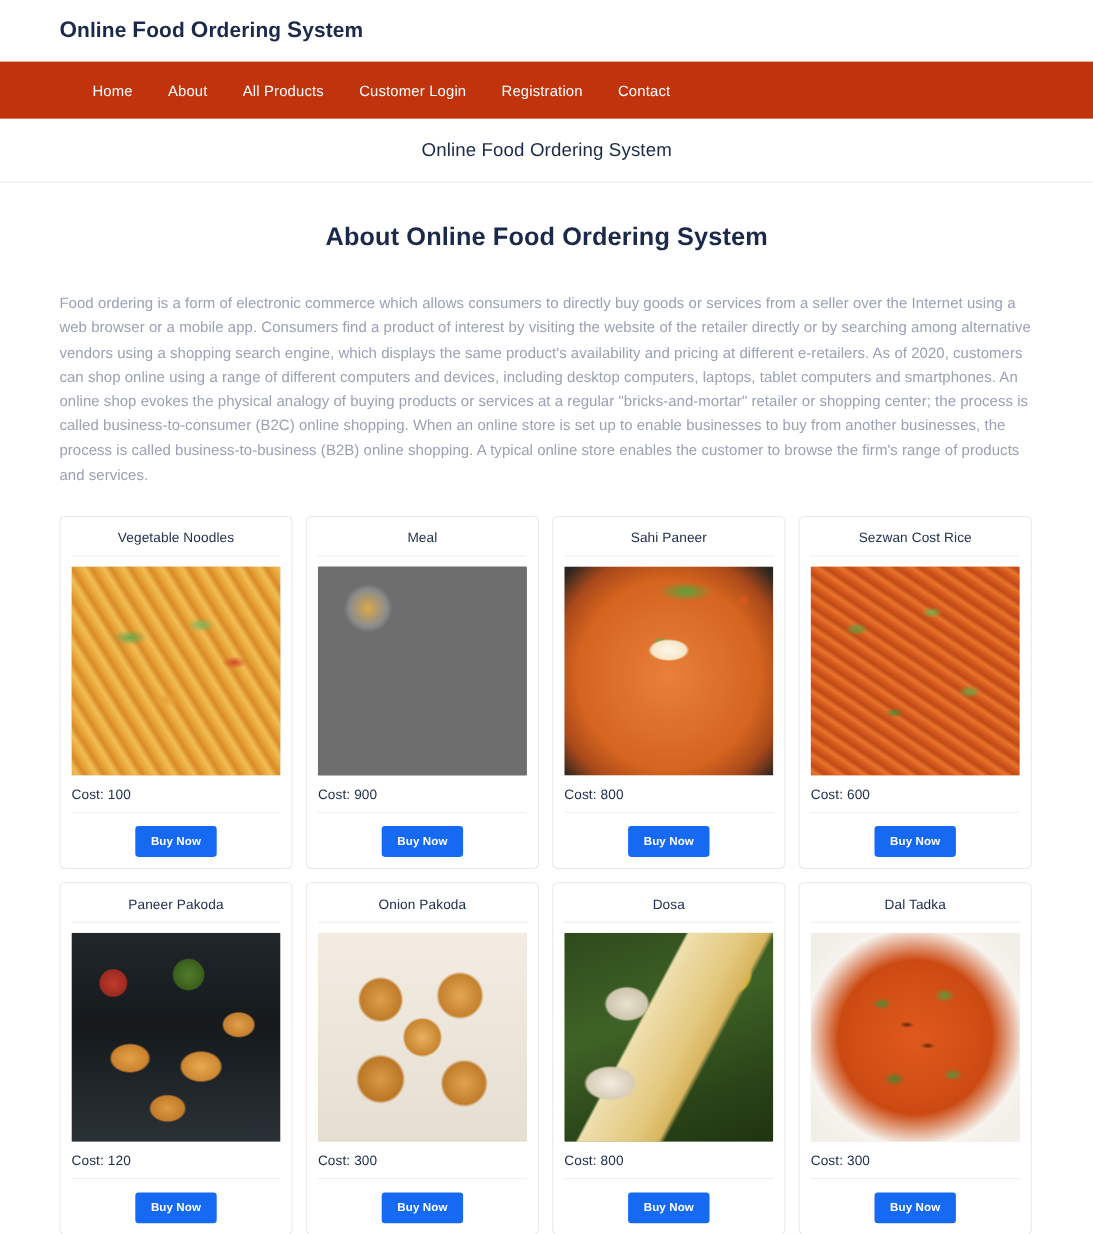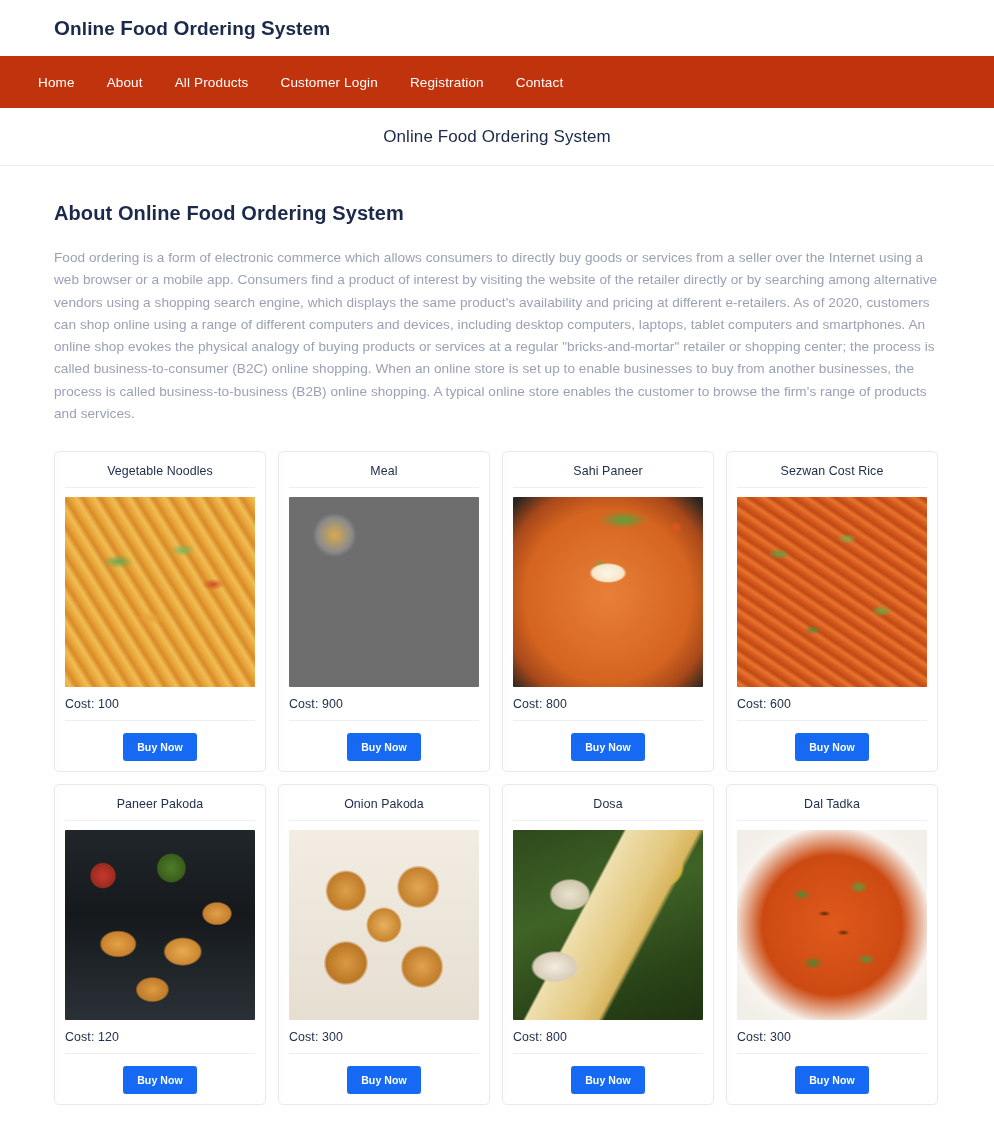--- a/index.html
+++ b/index.html
@@ -37,21 +37,21 @@
     font-weight: 700;
     font-size: 20.5px;
   }
 
   
   .navbar {
     background: #c1330d;
     height: 52px;
     display: flex;
     align-items: center;
-    padding-left: 22px;
+    padding-left: 68px;
   }
   .nav-list {
     list-style: none;
     margin: 0;
     padding: 0;
     display: flex;
     align-items: center;
   }
   .nav-item {
     color: #ffffff;
@@ -77,25 +77,26 @@
     font-weight: 500;
     color: #1b2a4a;
     letter-spacing: 0.1px;
   }
 
   
   .content {
     padding: 36px 54px 0 54px;
   }
   .section-heading {
-    font-size: 20px;
+    font-size: 23px;
     font-weight: 700;
     color: #1b2a4a;
-    margin: 0 0 22px 0;
-    letter-spacing: 0.1px;
+    margin: 0 0 36px 0;
+    letter-spacing: 0.1px;
+    text-align: center;
   }
   .about-paragraph {
     font-size: 13.6px;
     line-height: 22.3px;
     color: #9aa1b5;
     margin: 0;
     text-align: left;
     letter-spacing: 0.05px;
   }
 

